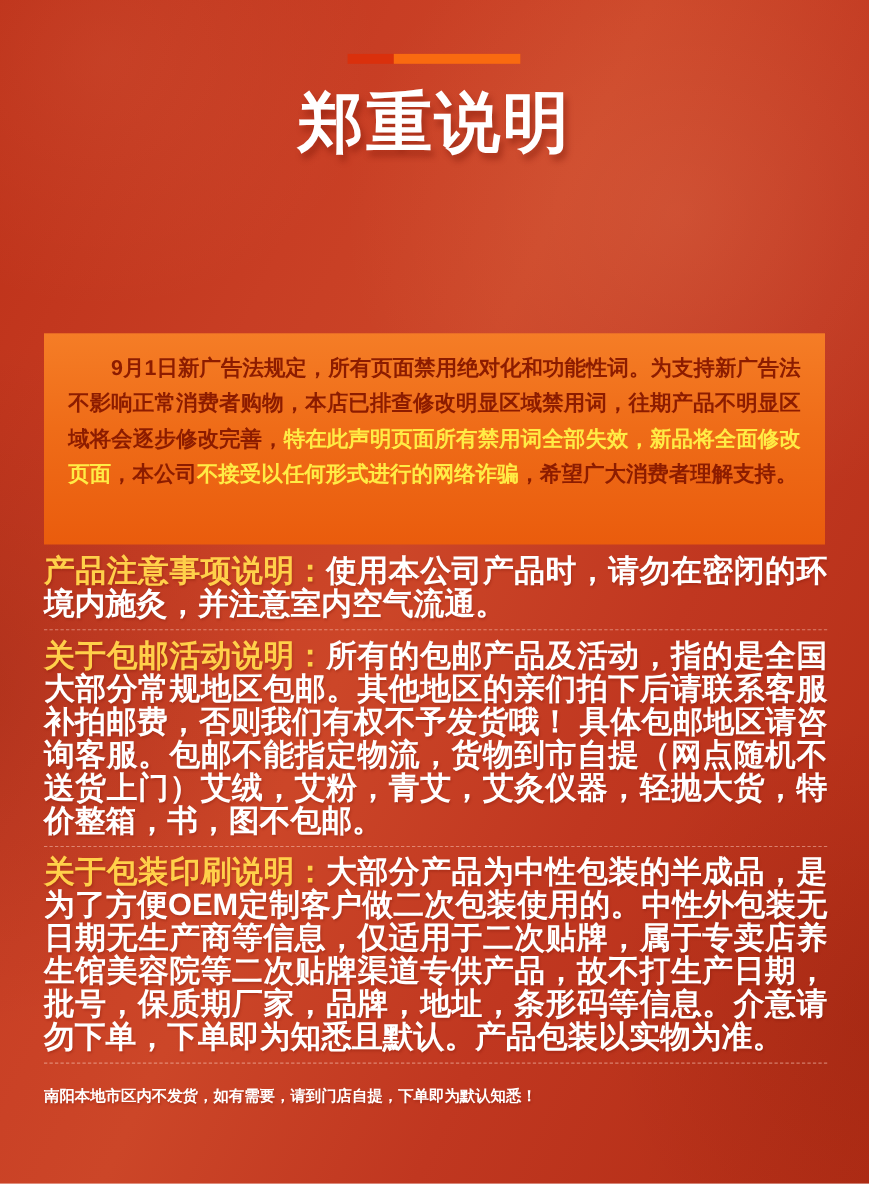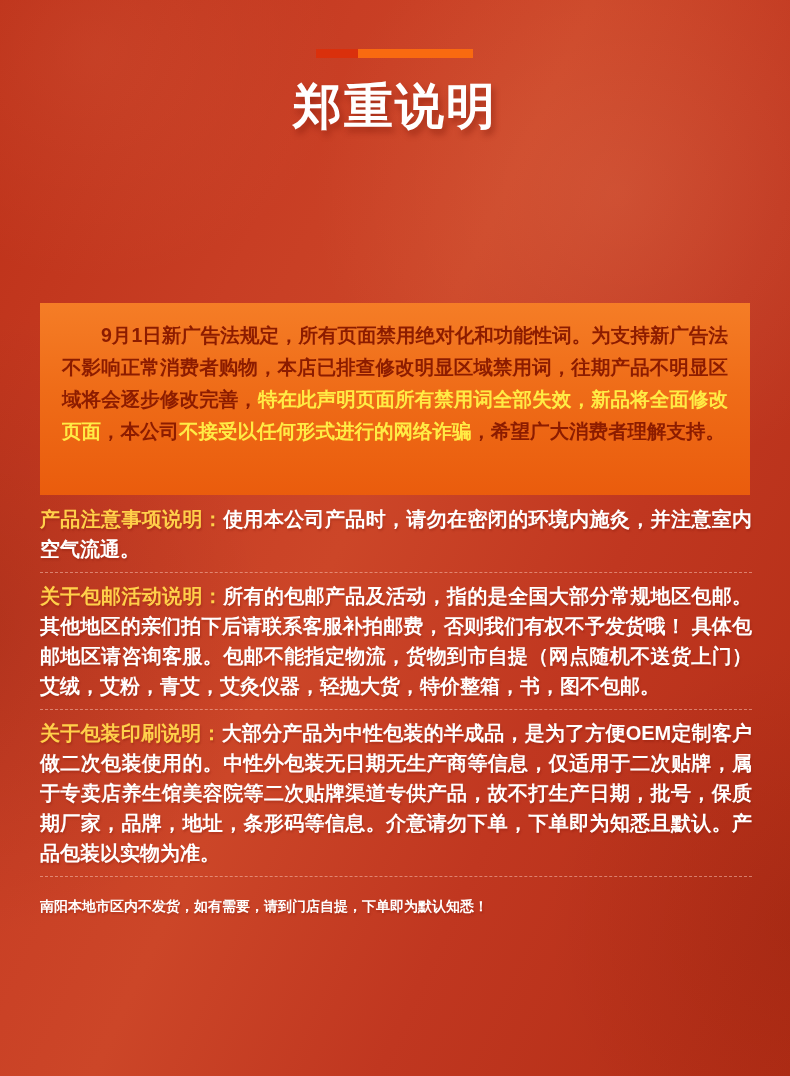--- a/index.html
+++ b/index.html
@@ -17,21 +17,21 @@
       linear-gradient(115deg, #bc3018 0%, #c83e24 28%, #cc4628 46%, #c03720 68%, #b22d15 100%);
   }
   
   .deco-bar { position:absolute; top:49px; left:316px; height:9px; display:flex; }
   .deco-seg-left  { width:42px;  height:9px; background:#da300c; }
   .deco-seg-right { width:115px; height:9px; background:#f96a10; }
 
   
   .title {
     position:absolute; top:80px; left:0; width:100%;
-    text-align:center; font-size:49px; line-height:1.08; font-weight:900;
+    text-align:center; font-size:60px; line-height:1.08; font-weight:900;
     color:#ffffff; letter-spacing:2px;
     text-shadow: 3px 5px 6px rgba(110,15,0,.40);
   }
 
   
   .subtitle { position:absolute; top:184px; left:0; width:100%; text-align:center; }
   .sub-line { display:block; margin-bottom:4px; }
   .sub-line .txt {
     display:inline-block; font-size:35px; line-height:1.12; font-weight:900;
     color:#ffffff; padding:0 10px 6px; border-bottom:4px solid #f8d74e;
@@ -47,21 +47,21 @@
   }
   .notice-text {
     margin:0; font-size:19.5px; line-height:32px; font-weight:700;
     color:#8c1c00; text-align:justify; text-indent:2em;
   }
   .notice-text .hl { color:#ffec45; }
 
   
   .sections { position:absolute; top:504px; left:40px; width:712px; }
   .section {
-    font-size:20px; line-height:30px; font-weight:700; color:#ffffff;
+    font-size:28px; line-height:30px; font-weight:700; color:#ffffff;
     text-align:justify; padding:8px 0;
     border-bottom:1px dashed rgba(255,214,198,.48);
     text-shadow: 1px 2px 2px rgba(110,15,0,.25);
   }
   .section:first-child { padding-top:0; }
   .section .heading { color:#ffd04a; }
   .footer-note {
     font-size:14px; line-height:34px; font-weight:700; color:#ffffff;
     padding-top:12px; white-space:nowrap; border-bottom:none;
     text-shadow: 1px 2px 2px rgba(110,15,0,.25);

